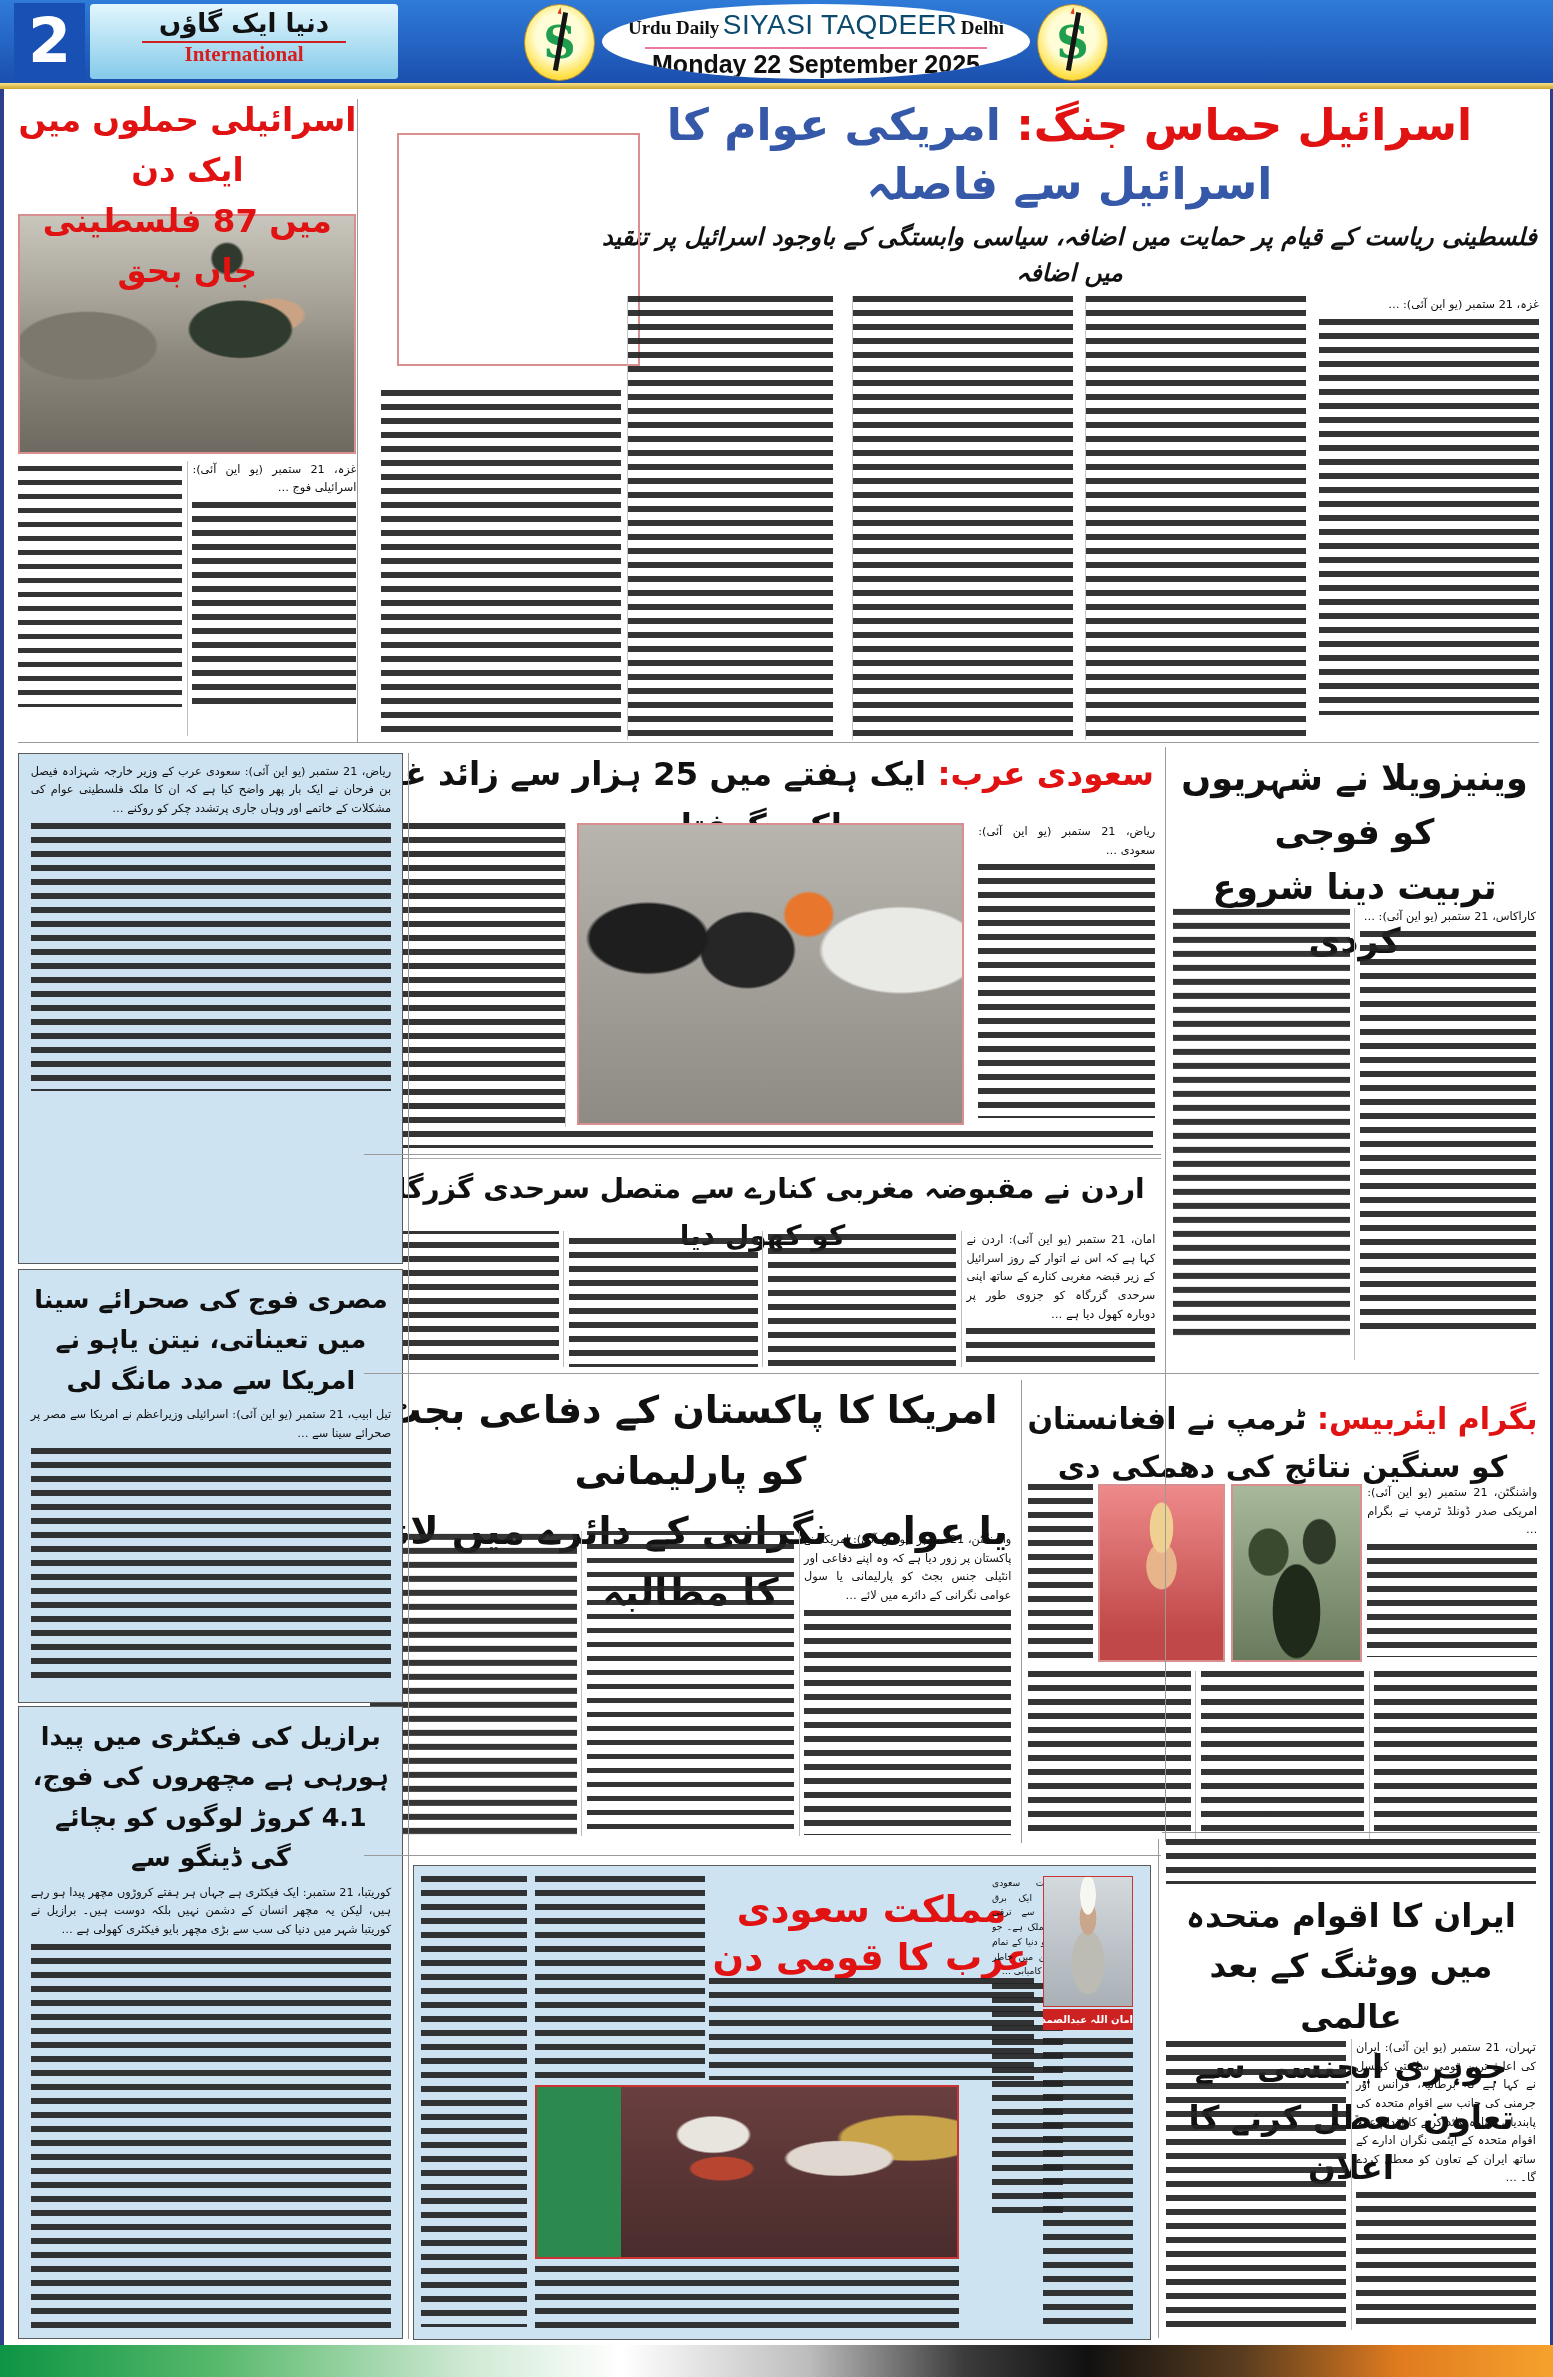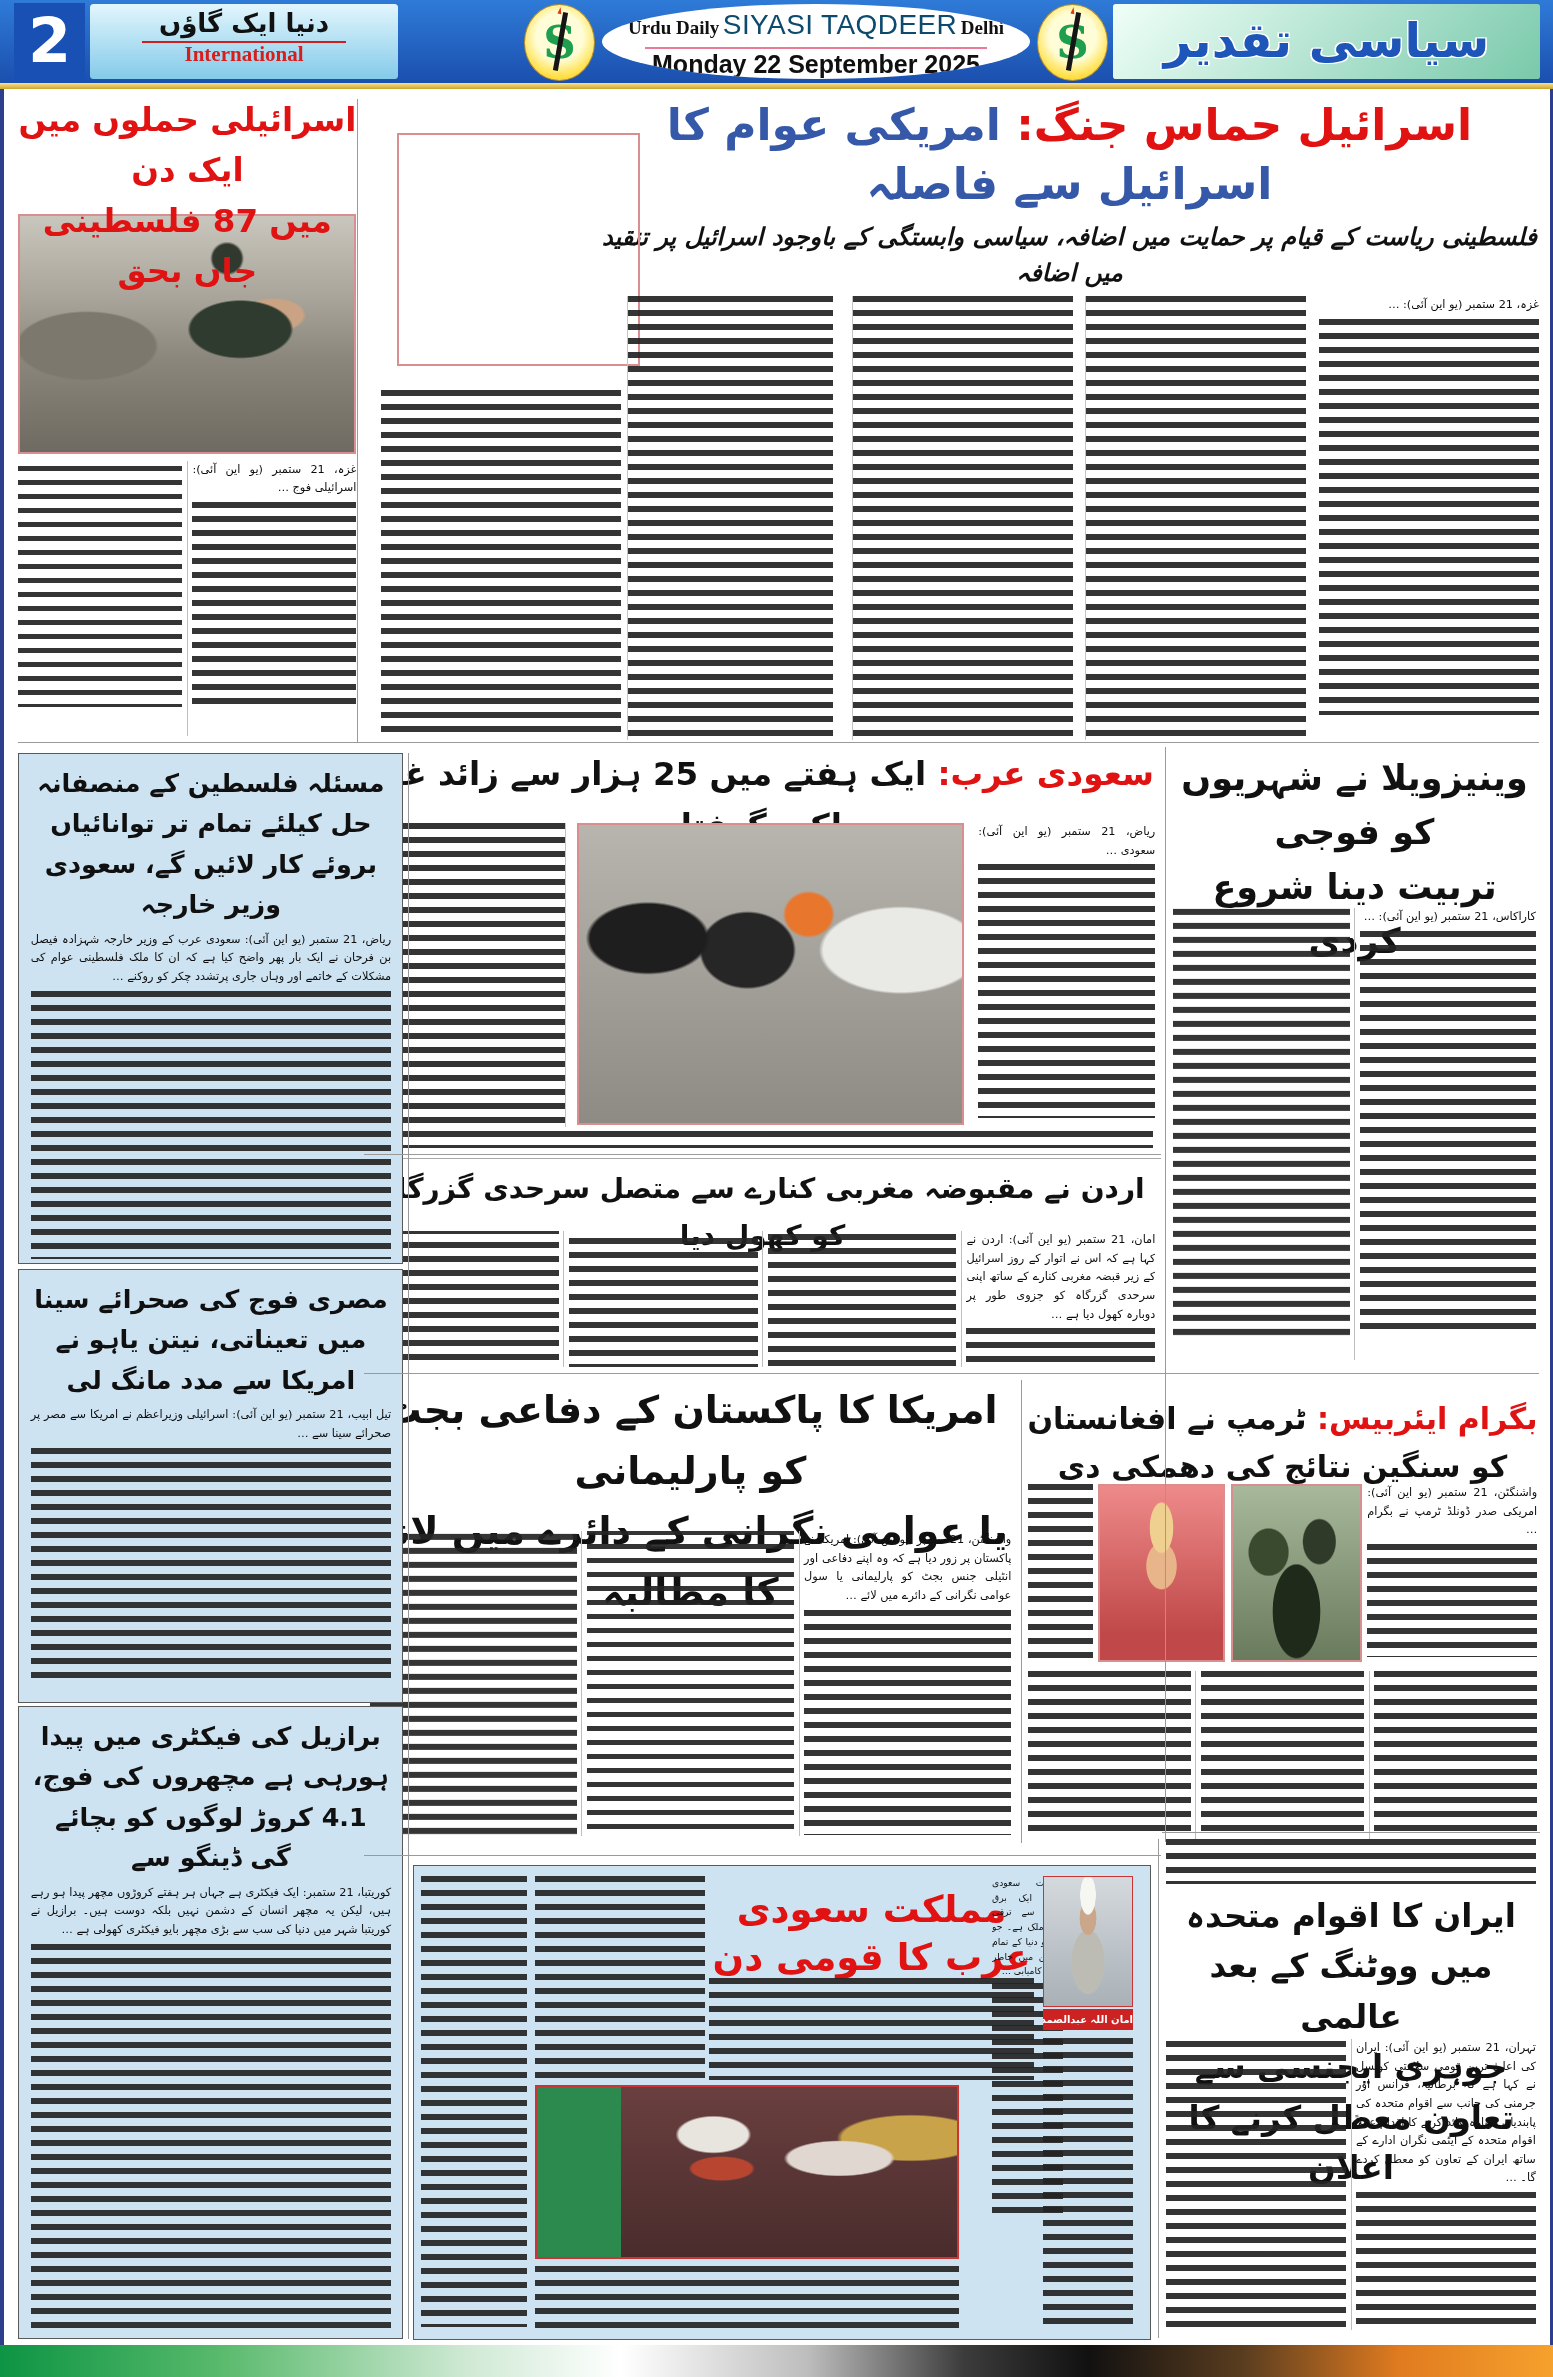--- a/index.html
+++ b/index.html
@@ -121,23 +121,20 @@
         <span class="suf">Delhi</span>
       </div>
       <div class="prule"></div>
       <div class="dt">Monday 22 September 2025</div>
     </div>
     <div class="abs logo" style="left:1037px;">
       <div class="s">S</div>
       <div class="pen"></div>
       <div class="tip"></div>
     </div>
-    <div class="abs rpanel">
-      <div class="u">سیاسی تقدیر</div>
-    </div>
   </div>
   <div id="goldline" class="abs"></div>
   <div class="abs sideborder" style="left:0;"></div>
   <div class="abs sideborder" style="left:1550px;"></div>
 
   <div class="abs art" style="left:18.4px;top:95px;width:338px;height:650px;">
     <div class="hl red" style="font-size:32.5px;line-height:1.55;height:113px;">
       <div>اسرائیلی حملوں میں ایک دن</div>
       <div>میں 87 فلسطینی جاں بحق</div>
     </div>
@@ -221,21 +218,20 @@
       <p class="lead">واشنگٹن، 21 ستمبر (یو این آئی): امریکی صدر ڈونلڈ ٹرمپ نے بگرام …</p>
       <div class="g" style="height:113px;"></div>
     </div>
     <div class="abs col g" style="left:2.8px;top:107px;width:65px;height:178px;"></div>
     <div class="abs mc" style="left:2.8px;right:2.8px;top:294px;height:168px;column-count:3;">
       <div class="g" style="height:537px;"></div>
     </div>
   </div>
 
   <div class="abs bluebox art" style="left:18.4px;top:753px;width:385px;height:511px;">
-    <div class="bh">مسئلہ فلسطین کے منصفانہ حل کیلئے تمام تر توانائیاں بروئے کار لائیں گے، سعودی وزیر خارجہ</div>
     <p class="lead">ریاض، 21 ستمبر (یو این آئی): سعودی عرب کے وزیر خارجہ شہزادہ فیصل بن فرحان نے ایک بار پھر واضح کیا ہے کہ ان کا ملک فلسطینی عوام کی مشکلات کے خاتمے اور وہاں جاری پرتشدد چکر کو روکنے …</p>
     <div class="g" style="height:268px;"></div>
   </div>
 
   <div class="abs bluebox art" style="left:18.4px;top:1269px;width:385px;height:434px;">
     <div class="bh">مصری فوج کی صحرائے سینا میں تعیناتی، نیتن یاہو نے امریکا سے مدد مانگ لی</div>
     <p class="lead">تیل ابیب، 21 ستمبر (یو این آئی): اسرائیلی وزیراعظم نے امریکا سے مصر پر صحرائے سینا سے …</p>
     <div class="g" style="height:233px;"></div>
   </div>
 

